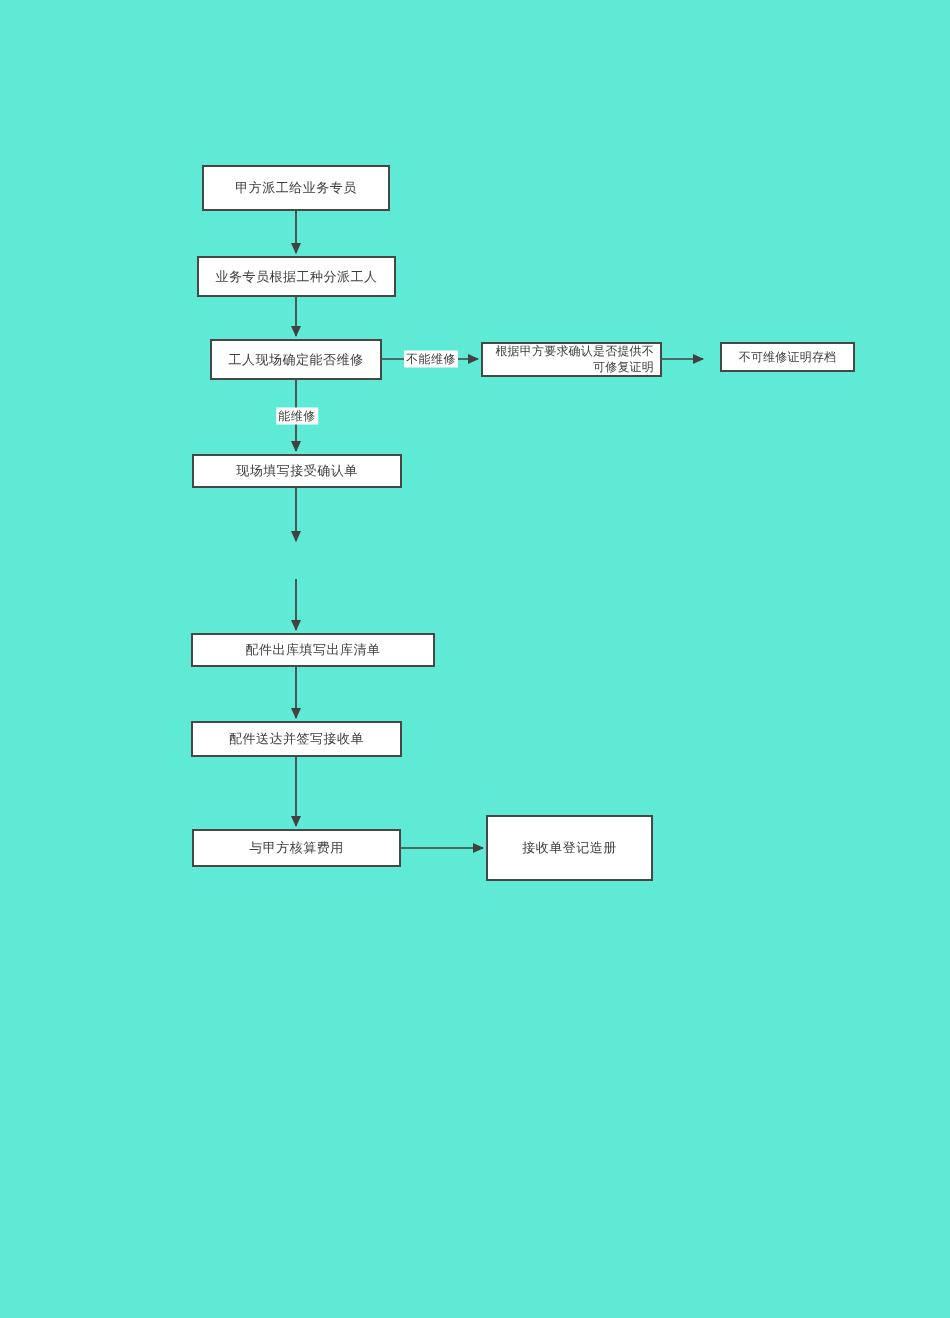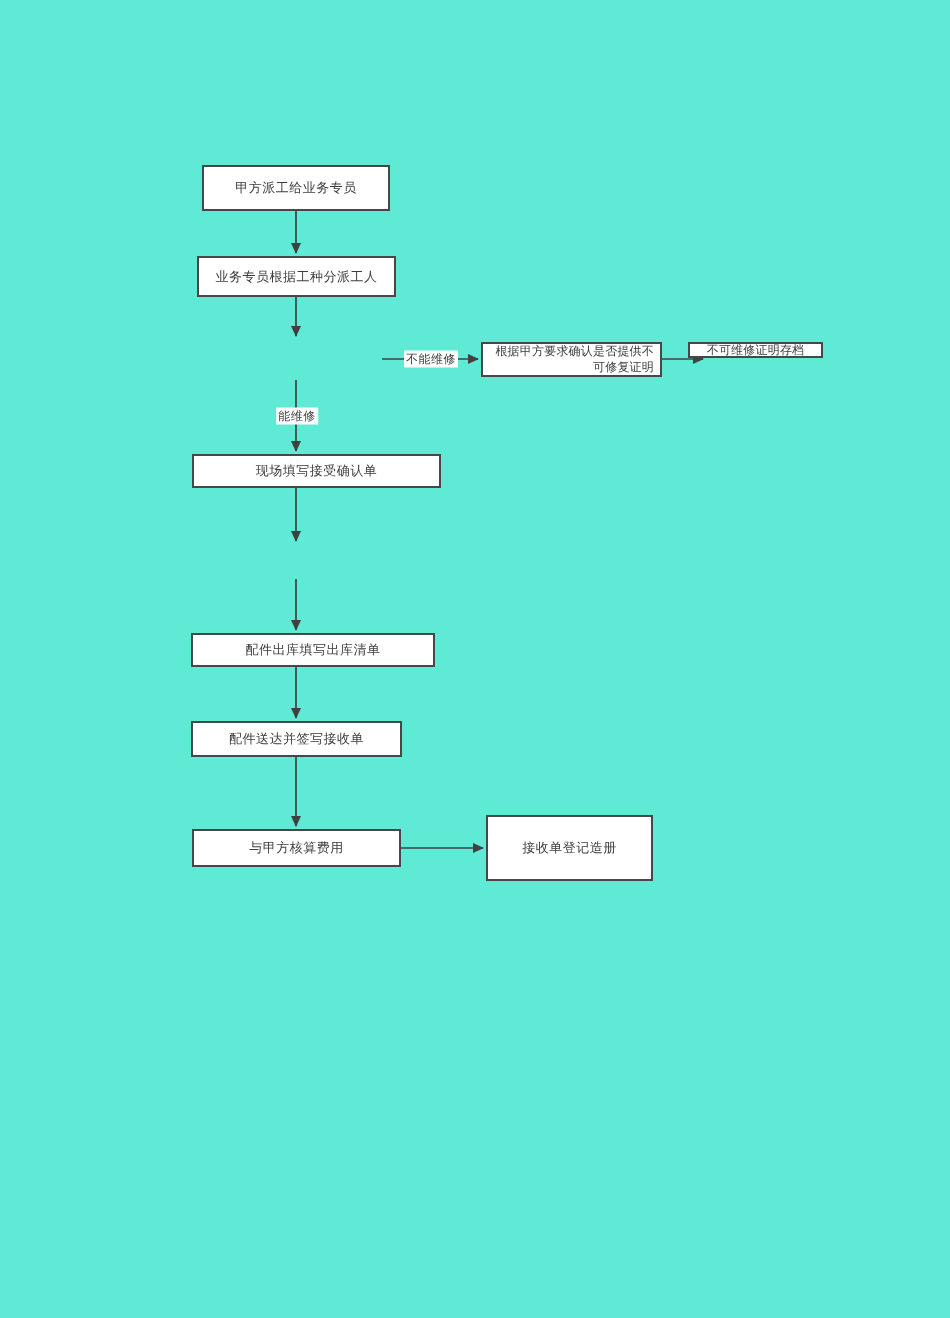--- a/index.html
+++ b/index.html
@@ -41,22 +41,22 @@
     font-size: 12px;
     letter-spacing: 0.5px;
     padding: 0 2px;
     white-space: nowrap;
   }
   
   .n1  { left: 202px; top: 165px; width: 188px; height: 46px; }
   .n2  { left: 197px; top: 256px; width: 199px; height: 41px; }
   .n3  { left: 210px; top: 339px; width: 172px; height: 41px; }
   .n4  { left: 481px; top: 342px; width: 181px; height: 35px; line-height: 1.3; padding: 1px 6px; }
-  .n5  { left: 688px; top: 342px; width: 135px; height: 16px; }
-  .n6  { left: 192px; top: 454px; width: 249px; height: 34px; }
+  .n5  { left: 720px; top: 342px; width: 135px; height: 30px; }
+  .n6  { left: 192px; top: 454px; width: 210px; height: 34px; }
   .n7  { left: 191px; top: 544px; width: 211px; height: 35px; }
   .n8  { left: 191px; top: 633px; width: 244px; height: 34px; }
   .n9  { left: 191px; top: 721px; width: 211px; height: 36px; }
   .n10 { left: 192px; top: 829px; width: 209px; height: 38px; }
   .n11 { left: 486px; top: 815px; width: 167px; height: 66px; }
   .lbl-cannot { left: 431px; top: 359px; }
   .lbl-can    { left: 297px; top: 416px; }
 </style>
 </head>
 <body>
@@ -80,20 +80,21 @@
       <line x1="296" y1="757" x2="296" y2="826" marker-end="url(#ah)"></line>
 
       <line x1="382" y1="359" x2="478" y2="359" marker-end="url(#ah)"></line>
       <line x1="662" y1="359" x2="703" y2="359" marker-end="url(#ah)"></line>
       <line x1="401" y1="848" x2="483" y2="848" marker-end="url(#ah)"></line>
     </g>
   </svg>
 
   <div class="node n1">甲方派工给业务专员</div>
   <div class="node n2">业务专员根据工种分派工人</div>
+  <div class="node n3">工人现场确定能否维修</div>
   <div class="node n4 small">根据甲方要求确认是否提供不可修复证明</div>
   <div class="node n5 small">不可维修证明存档</div>
   <div class="node n6">现场填写接受确认单</div>
   <div class="node n8">配件出库填写出库清单</div>
   <div class="node n9">配件送达并签写接收单</div>
   <div class="node n10">与甲方核算费用</div>
   <div class="node n11">接收单登记造册</div>
 
   <div class="edge-label lbl-cannot">不能维修</div>
   <div class="edge-label lbl-can">能维修</div>

